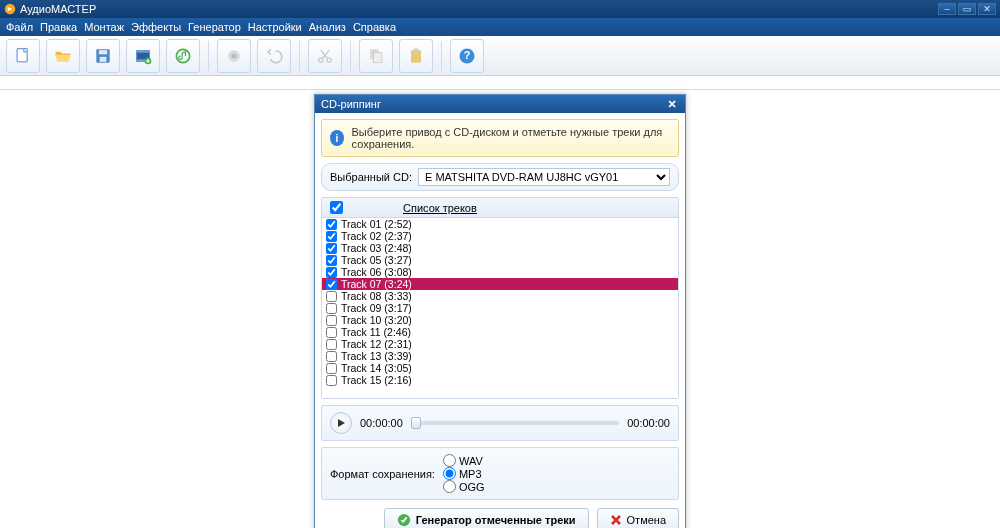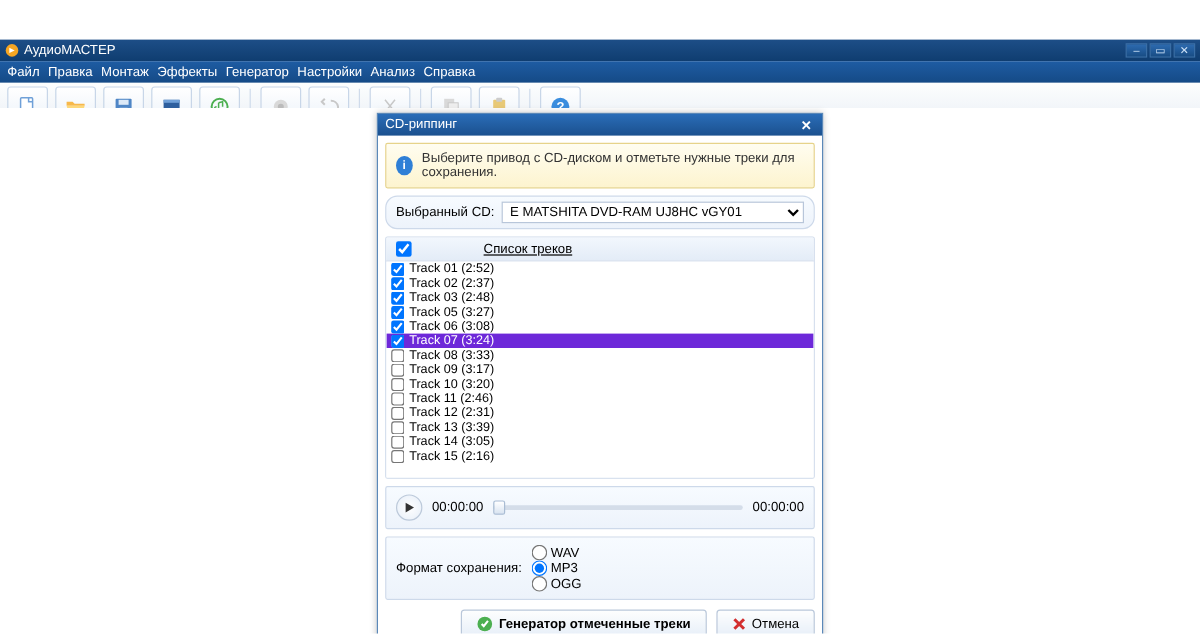--- a/index.html
+++ b/index.html
@@ -12,21 +12,20 @@
   overflow: hidden;
   position: relative;
 }
 .titlebar {
   height: 18px;
   background: linear-gradient(to bottom, #1d4e87 0%, #0f3d70 100%);
   color: #fff;
   display: flex;
   align-items: center;
   padding: 0 4px;
-  margin-top: 33px;
 }
 .titlebar .app-icon { width:12px; height:12px; margin-right:4px; }
 .titlebar .title { flex:1; font-size:11px; }
 .win-btns { display:flex; gap:2px; }
 .win-btn { width:18px; height:12px; border:1px solid #3a6ea5; background:linear-gradient(#2d6bb0,#184d85); display:flex; align-items:center; justify-content:center; color:#cfe3f7; font-size:9px; cursor:pointer; }
 .menubar {
   height:18px;
   background: linear-gradient(to bottom,#1e5ca3,#154a86);
   color:#fff;
   display:flex;
@@ -146,21 +145,21 @@
 .track-row {
   display:flex; align-items:center;
   padding:0 4px;
   height:12px;
   font-size:10.5px;
   line-height:12px;
   white-space:nowrap;
 }
 .track-row input { margin-right:4px; width:11px; height:11px; }
 .track-row.selected {
-  background:#6d28d9;
+  background:#be185d;
   color:#fff;
 }
 .player-panel {
   border:1px solid #cdd9ea;
   background:linear-gradient(#f7fbff,#edf3fb);
   border-radius:2px;
   padding:6px 8px;
   display:flex; align-items:center;
   gap:8px;
   margin-top:6px;

